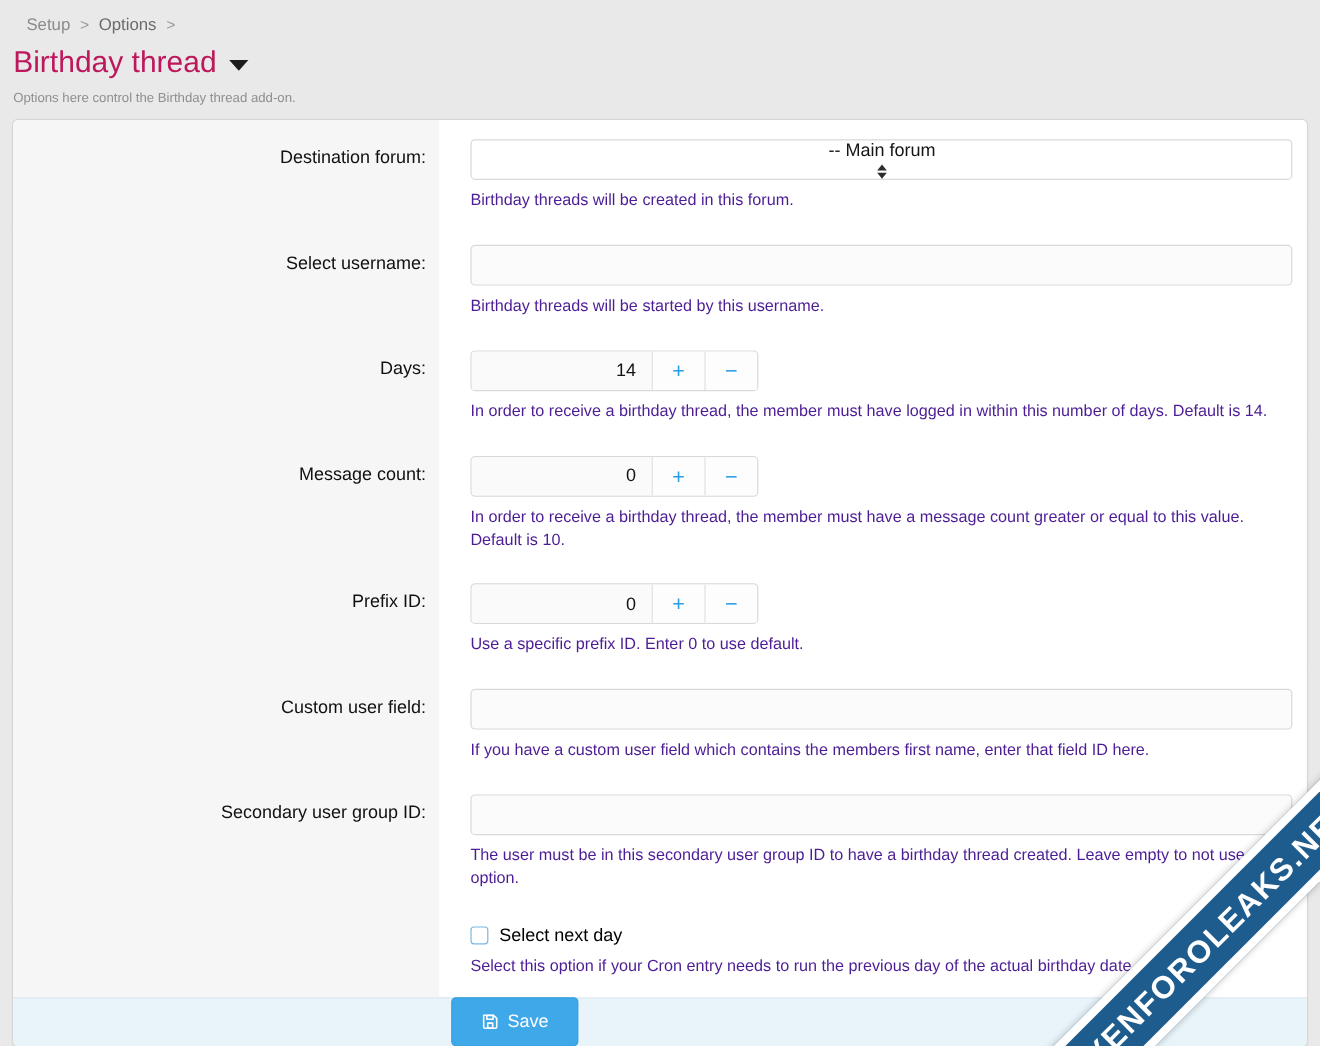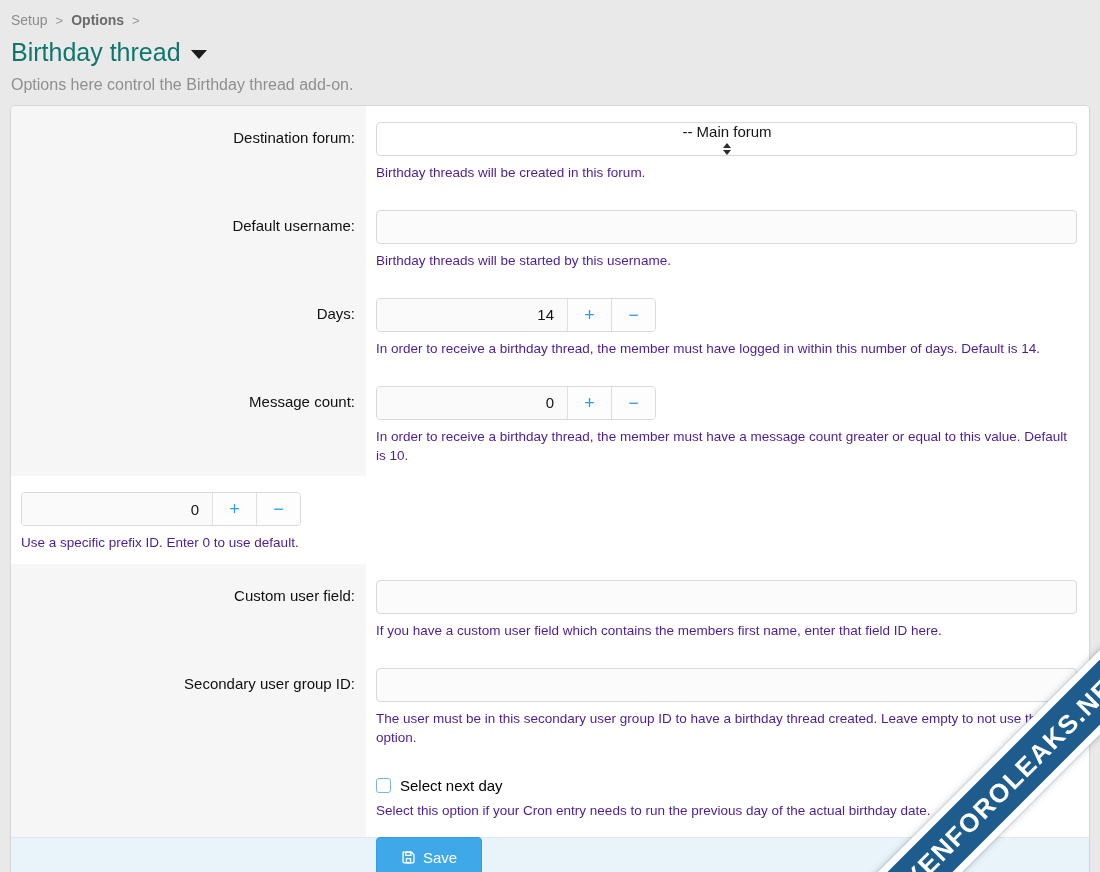--- a/index.html
+++ b/index.html
@@ -6,48 +6,48 @@
   html, body { width: 1100px; height: 872px; }
   body {
     position: relative;
     overflow: hidden;
     background: #e9e9e9;
     font-family: "Liberation Sans", sans-serif;
     color: #141414;
   }
   
   .header { padding: 12px 10px 0 11px; }
-  .breadcrumb { display: flex; align-items: center; font-size: 14px; color: #8c8c8c; }
+  .breadcrumb { display: flex; align-items: center; font-size: 14px; color: #8c8c8c; margin-left: 11px; }
   .breadcrumb .crumb { color: #8c8c8c; cursor: pointer; }
-  .breadcrumb .crumb.current { font-weight: bold; color: #6b6b6b; }
+  .breadcrumb .crumb.current { font-weight: normal; color: #6b6b6b; }
   .breadcrumb .chev { margin: 0 8px; color: #9a9a9a; font-size: 13px; }
   .page-title {
     margin-top: 10px;
     font-size: 25px;
     font-weight: 400;
-    color: #0f766e;
+    color: #be185d;
     display: flex; align-items: center; gap: 10px;
   }
   .title-caret {
     width: 0; height: 0; display: inline-block; margin-top: 3px;
     border-left: 8px solid transparent; border-right: 8px solid transparent;
     border-top: 9px solid #1c1c1c; cursor: pointer;
   }
-  .page-desc { margin-top: 9px; font-size: 16px; color: #8f8f8f; padding-bottom: 10px; }
+  .page-desc { margin-top: 9px; font-size: 11px; color: #8f8f8f; padding-bottom: 10px; }
 
   
   .panel {
     margin: 1px 10px 0 10px;
     background: #fff;
     border: 1px solid #d6d6d6;
     border-radius: 5px;
     overflow: hidden;
     box-shadow: 0 1px 2px rgba(0,0,0,0.05);
   }
-  .form-row { display: grid; grid-template-columns: 355px 1fr; }
+  .form-row { display: grid; grid-template-columns: 355px 1fr; gap: 16px; }
   .row-label {
     background: #f6f6f6;
     text-align: right;
     padding: 23px 11px 0 10px;
     font-size: 15px;
     color: #101010;
     white-space: nowrap;
   }
   .row-content { padding: 16px 12px 11px 10px; background: #fff; }
   .hint { margin-top: 8px; font-size: 13.5px; color: #4c1d95; line-height: 1.4; }
@@ -66,21 +66,21 @@
     background: #fff; padding: 0 11px 0 12px; font-size: 15px;
     display: flex; align-items: center; justify-content: space-between;
     cursor: pointer;
     flex-direction: column;
   }
   .updown { display: inline-flex; flex-direction: column; align-items: center; gap: 2px; }
   .updown .tri-up { width: 0; height: 0; border-left: 4.5px solid transparent; border-right: 4.5px solid transparent; border-bottom: 5.5px solid #2c2c2c; }
   .updown .tri-down { width: 0; height: 0; border-left: 4.5px solid transparent; border-right: 4.5px solid transparent; border-top: 5.5px solid #2c2c2c; }
 
   .spin-group {
-    display: inline-flex; width: 280px; height: 34px;
+    display: inline-flex; width: 240px; height: 34px;
     border: 1px solid #d9d9d9; border-radius: 4px;
     overflow: hidden; background: #fff;
   }
   .spin-group .num-input {
     flex: 1; min-width: 0; border: none; outline: none;
     background: #fafafa; text-align: right; padding: 0 13px;
     font-size: 15px; font-family: "Liberation Sans", sans-serif; color: #141414;
   }
   .spin-group .spin-btn {
     width: 44px; border: none; border-left: 1px solid #e0e0e0;
@@ -157,21 +157,21 @@
         <span class="updown">
           <span class="tri-up"></span>
             <span class="tri-down"></span>
         </span>
       </div>
       <div class="hint">Birthday threads will be created in this forum.</div>
     </div>
   </div>
 
   <div class="form-row">
-    <div class="row-label">Default username:</div>
+    <div class="row-label">Select username:</div>
     <div class="row-content">
       <input type="text" class="text-input" value="" style="">
       <div class="hint">Birthday threads will be started by this username.</div>
     </div>
   </div>
 
   <div class="form-row">
     <div class="row-label">Days:</div>
     <div class="row-content">
       <div class="spin-group">
@@ -189,20 +189,21 @@
       <div class="spin-group">
         <input type="text" class="num-input" value="0" style="">
         <button class="spin-btn">+</button>
         <button class="spin-btn">−</button>
       </div>
       <div class="hint">In order to receive a birthday thread, the member must have a message count greater or equal to this value. Default is 10.</div>
     </div>
   </div>
 
   <div class="form-row">
+    <div class="row-label">Prefix ID:</div>
     <div class="row-content">
       <div class="spin-group">
         <input type="text" class="num-input" value="0" style="">
         <button class="spin-btn">+</button>
         <button class="spin-btn">−</button>
       </div>
       <div class="hint">Use a specific prefix ID. Enter 0 to use default.</div>
     </div>
   </div>
 

